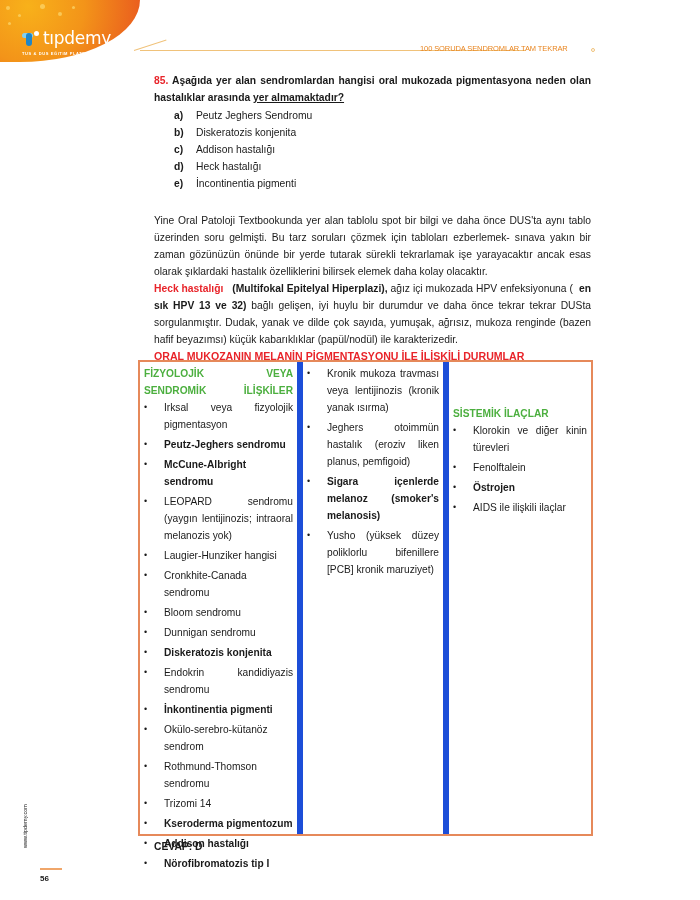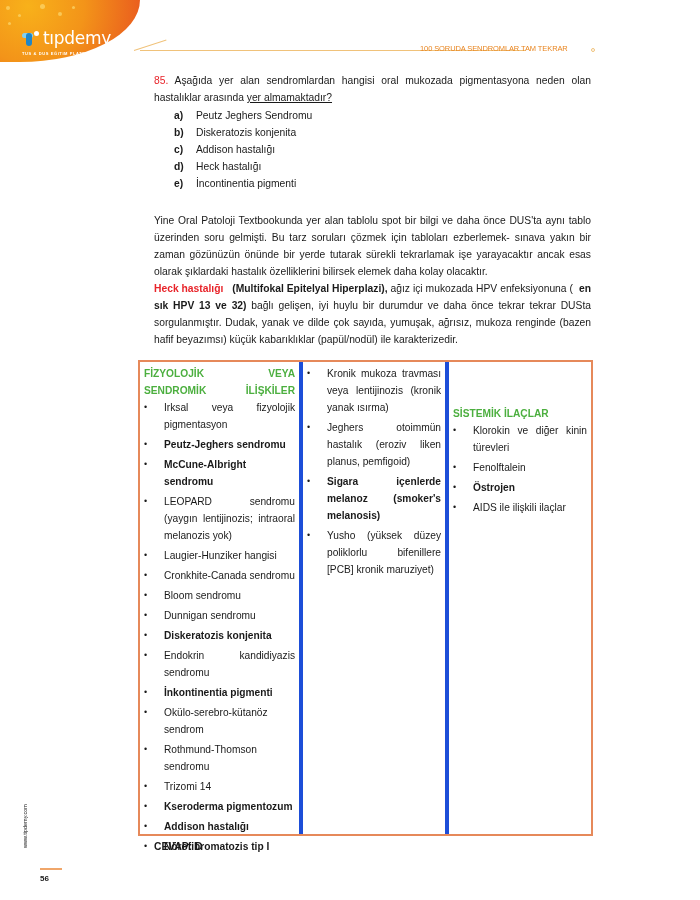--- a/index.html
+++ b/index.html
@@ -20,37 +20,37 @@
   .logo-mark .circ { position: absolute; left: 12px; top: 0; width: 5px; height: 5px; background: #fff; border-radius: 50%; }
   .logo-text { font-family: "DejaVu Sans", sans-serif; font-size: 17px; color: #fff; letter-spacing: -.3px; font-weight: 400; }
   .logo-sub { position: absolute; left: 22px; top: 51px; font-size: 4px; color: #fff; letter-spacing: .6px; font-weight: bold; }
 
   .hdr-line { position: absolute; left: 140px; top: 50px; width: 385px; height: 1px; background: #f0c27a; }
   .hdr-diag { position: absolute; left: 134px; top: 50px; width: 34px; height: 1px; background: #f0c27a; transform-origin: left; transform: rotate(-18deg); }
   .hdr-title { position: absolute; left: 420px; top: 44px; font-size: 7.5px; color: #e8841e; letter-spacing: -.1px; }
   .hdr-node { position: absolute; left: 591px; top: 48px; width: 4px; height: 4px; border: 1px solid #f0c27a; border-radius: 50%; background: #fff; }
 
   .content { position: absolute; left: 154px; top: 72px; width: 437px; font-size: 10.3px; line-height: 17px; }
-  .q { font-weight: normal; text-align: justify; }
+  .q { font-weight: bold; text-align: justify; }
   .q .num { color: #e8242a; }
   .q u { text-decoration: underline; }
   .opts { margin: 1px 0 0 20px; list-style: none; }
   .opts li { display: flex; height: 17px; }
   .opts .lbl { font-weight: bold; width: 14px; margin-right: 8px; }
   .para { margin-top: 20px; text-align: justify; }
   .para2 { text-align: justify; }
   .red { color: #e8242a; font-weight: bold; }
   .b { font-weight: bold; padding-left: 6px; }
   .tbl-title { color: #e8242a; font-weight: bold; font-size: 10.6px; margin-top: 0; }
 
   .tbl {
     position: absolute; left: 138px; top: 360px; width: 455px; height: 476px;
     border: 2px solid #e6895a; display: flex;
   }
-  .col { border-right: 4px solid #1d4ed8; padding: 3px 4px 0 4px; font-size: 10.2px; line-height: 17px; }
+  .col { border-right: 6px solid #1d4ed8; padding: 3px 4px 0 4px; font-size: 10.2px; line-height: 17px; }
   .col:last-child { border-right: none; }
   .col1 { width: 163px; }
   .col2 { width: 146px; }
   .col3 { flex: 1; margin-top: 40px; }
   .ch { color: #4caf3f; font-weight: bold; text-align: justify; text-align-last: left; }
   .ch.just { text-align-last: justify; }
   .bl { list-style: none; }
   .bl li { display: flex; margin-bottom: 3px; }
   .bl li .bul { width: 20px; flex: none; font-size: 9px; }
   .bl li .txt { flex: 1; text-align: justify; }
@@ -107,20 +107,21 @@
         <span>Heck hastalığı</span>
       </li>
     <li>
         <span class="lbl">e)</span>
         <span>İncontinentia pigmenti</span>
       </li>
   </ul>
 
   <p class="para">Yine Oral Patoloji Textbookunda yer alan tablolu spot bir bilgi ve daha önce DUS'ta aynı tablo üzerinden soru gelmişti. Bu tarz soruları çözmek için tabloları ezberlemek- sınava yakın bir zaman gözünüzün önünde bir yerde tutarak sürekli tekrarlamak işe yarayacaktır ancak esas olarak şıklardaki hastalık özelliklerini bilirsek elemek daha kolay olacaktır.</p>
   <p class="para2"><span class="red">Heck hastalığı</span><span class="b"> (Multifokal Epitelyal Hiperplazi),</span><span> ağız içi mukozada HPV enfeksiyonuna (</span><span class="b">en sık HPV 13 ve 32)</span><span> bağlı gelişen, iyi huylu bir durumdur ve daha önce tekrar tekrar DUSta sorgulanmıştır. Dudak, yanak ve dilde çok sayıda, yumuşak, ağrısız, mukoza renginde (bazen hafif beyazımsı) küçük kabarıklıklar (papül/nodül) ile karakterizedir.</span></p>
+  <p class="tbl-title">ORAL MUKOZANIN MELANİN PİGMENTASYONU İLE İLİŞKİLİ DURUMLAR</p>
 </div>
 
 <div class="tbl">
   <div class="col col1">
     <div class="ch just">FİZYOLOJİK VEYA SENDROMİK İLİŞKİLER</div>
     <ul class="bl" id="col0">
         <li>
           <span class="bul">•</span>
           <span class="txt">Irksal veya fizyolojik pigmentasyon</span>
         </li>

